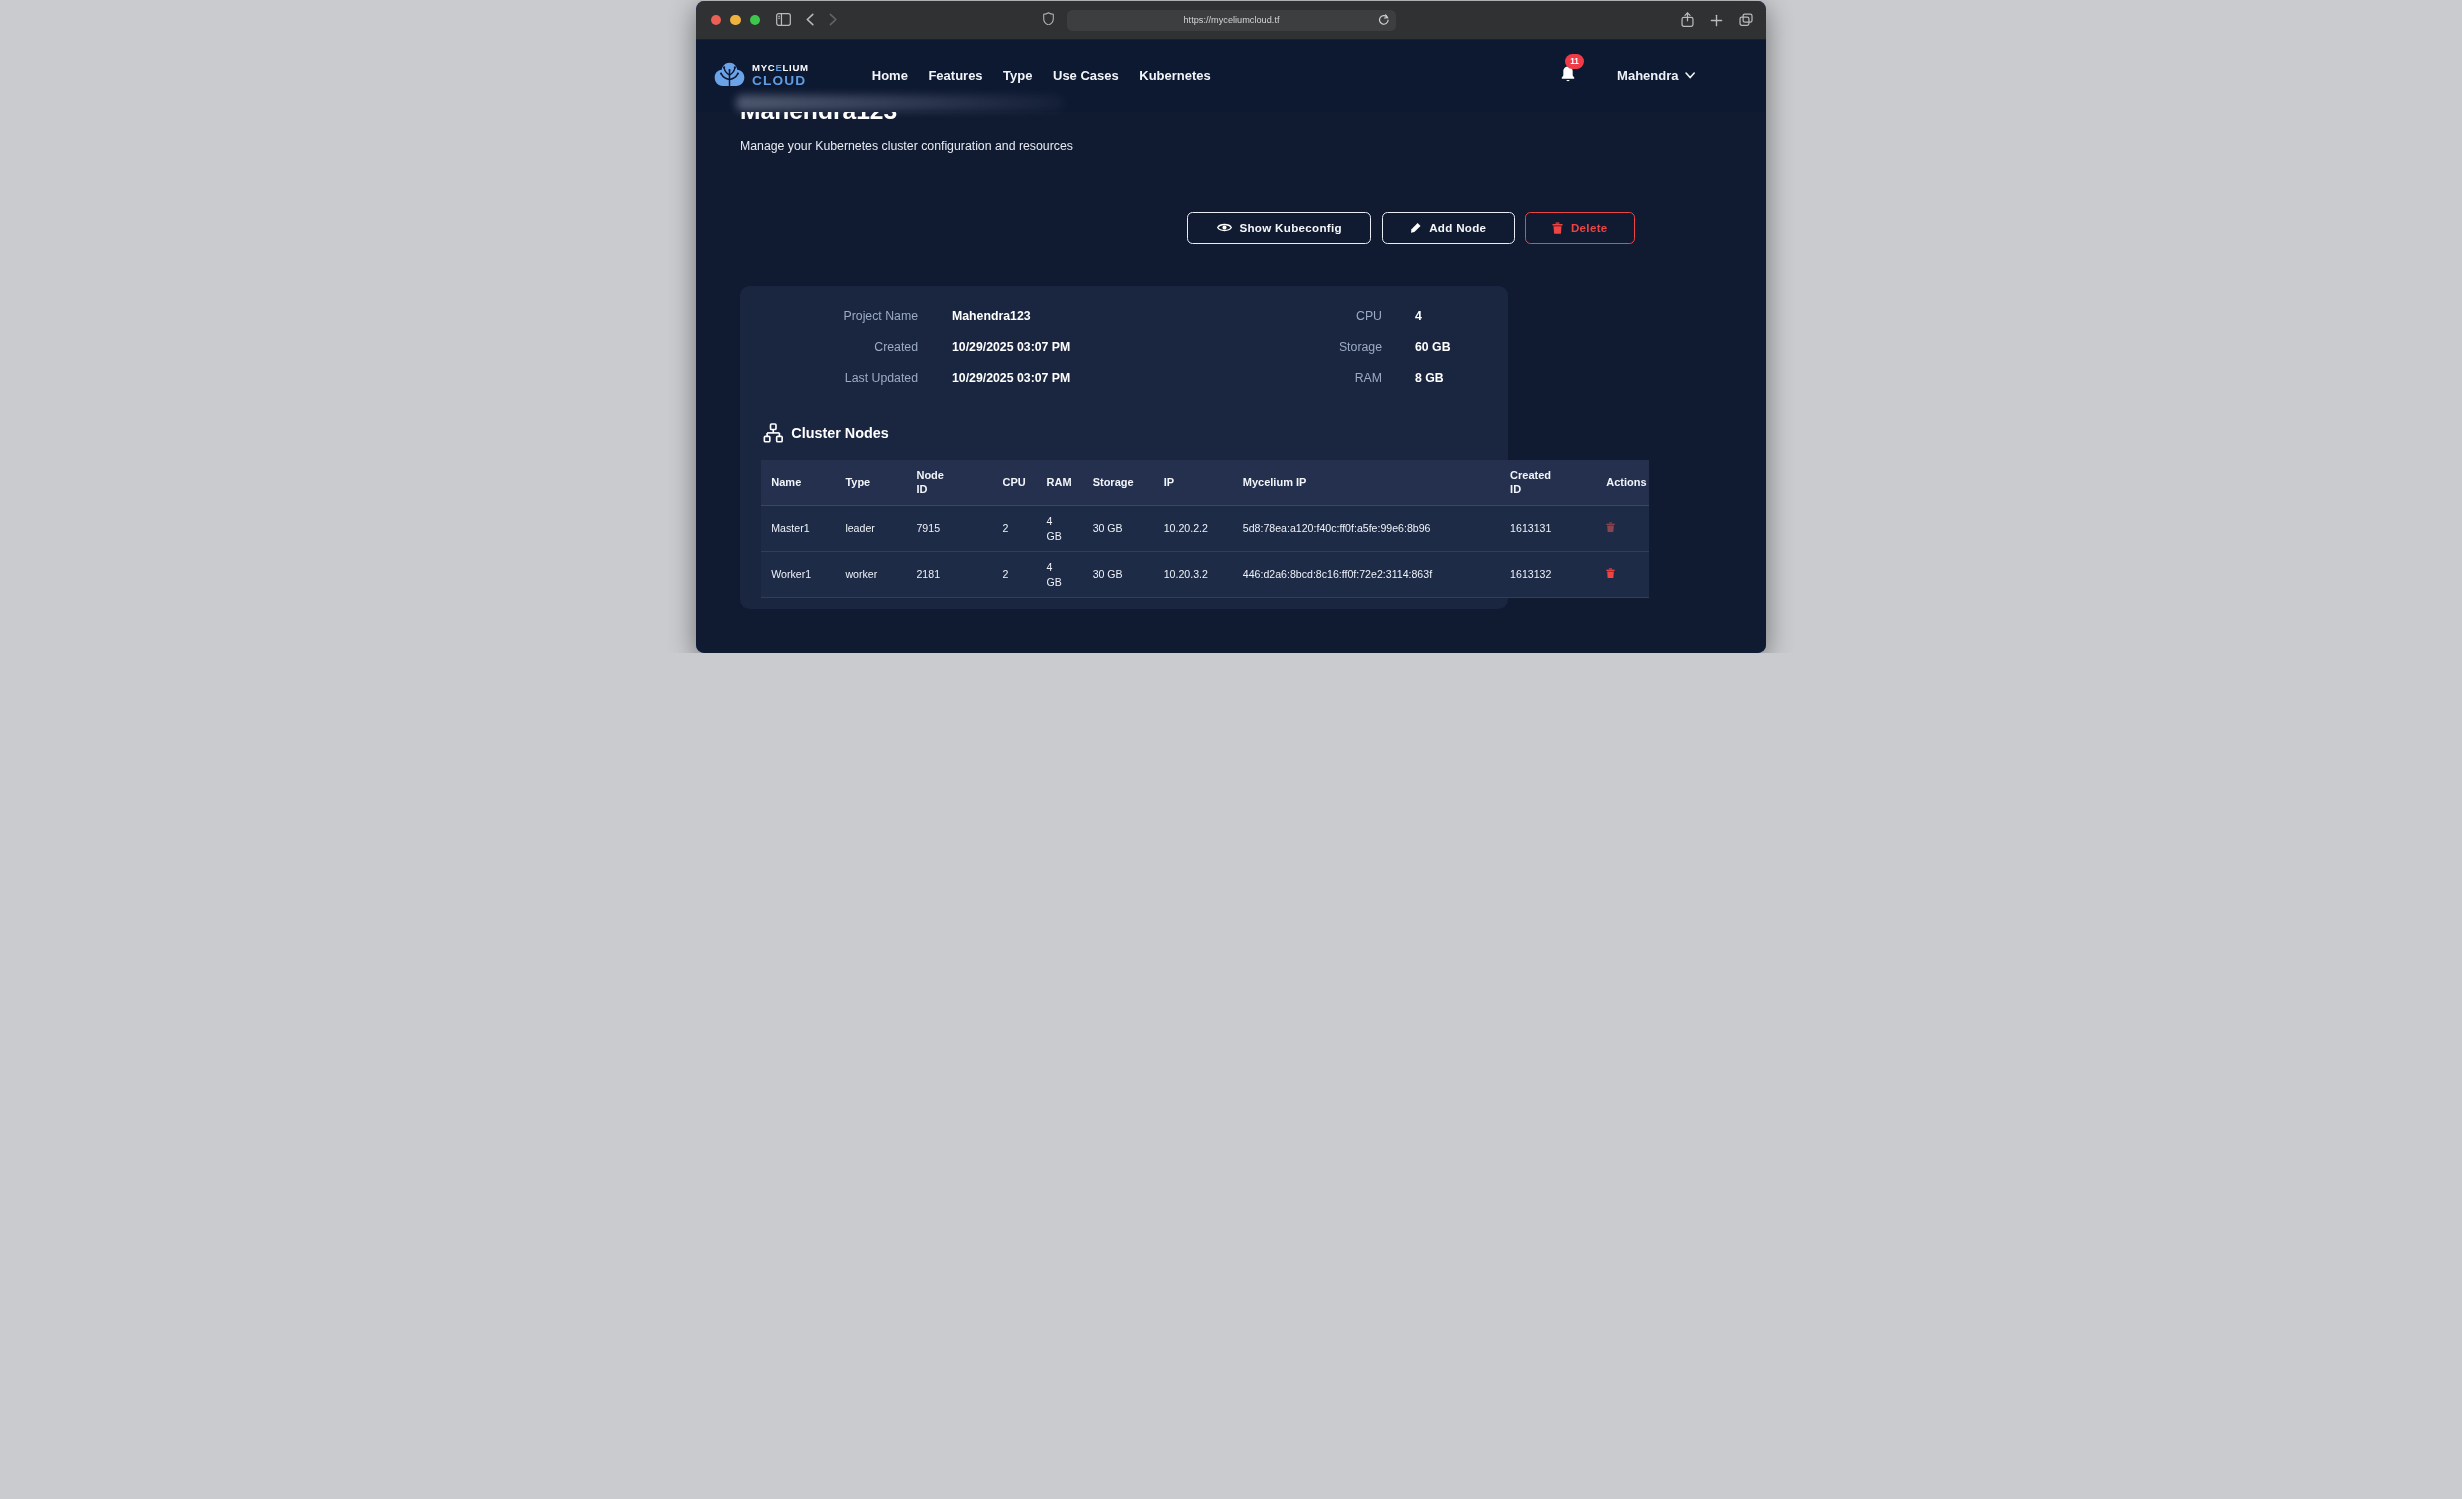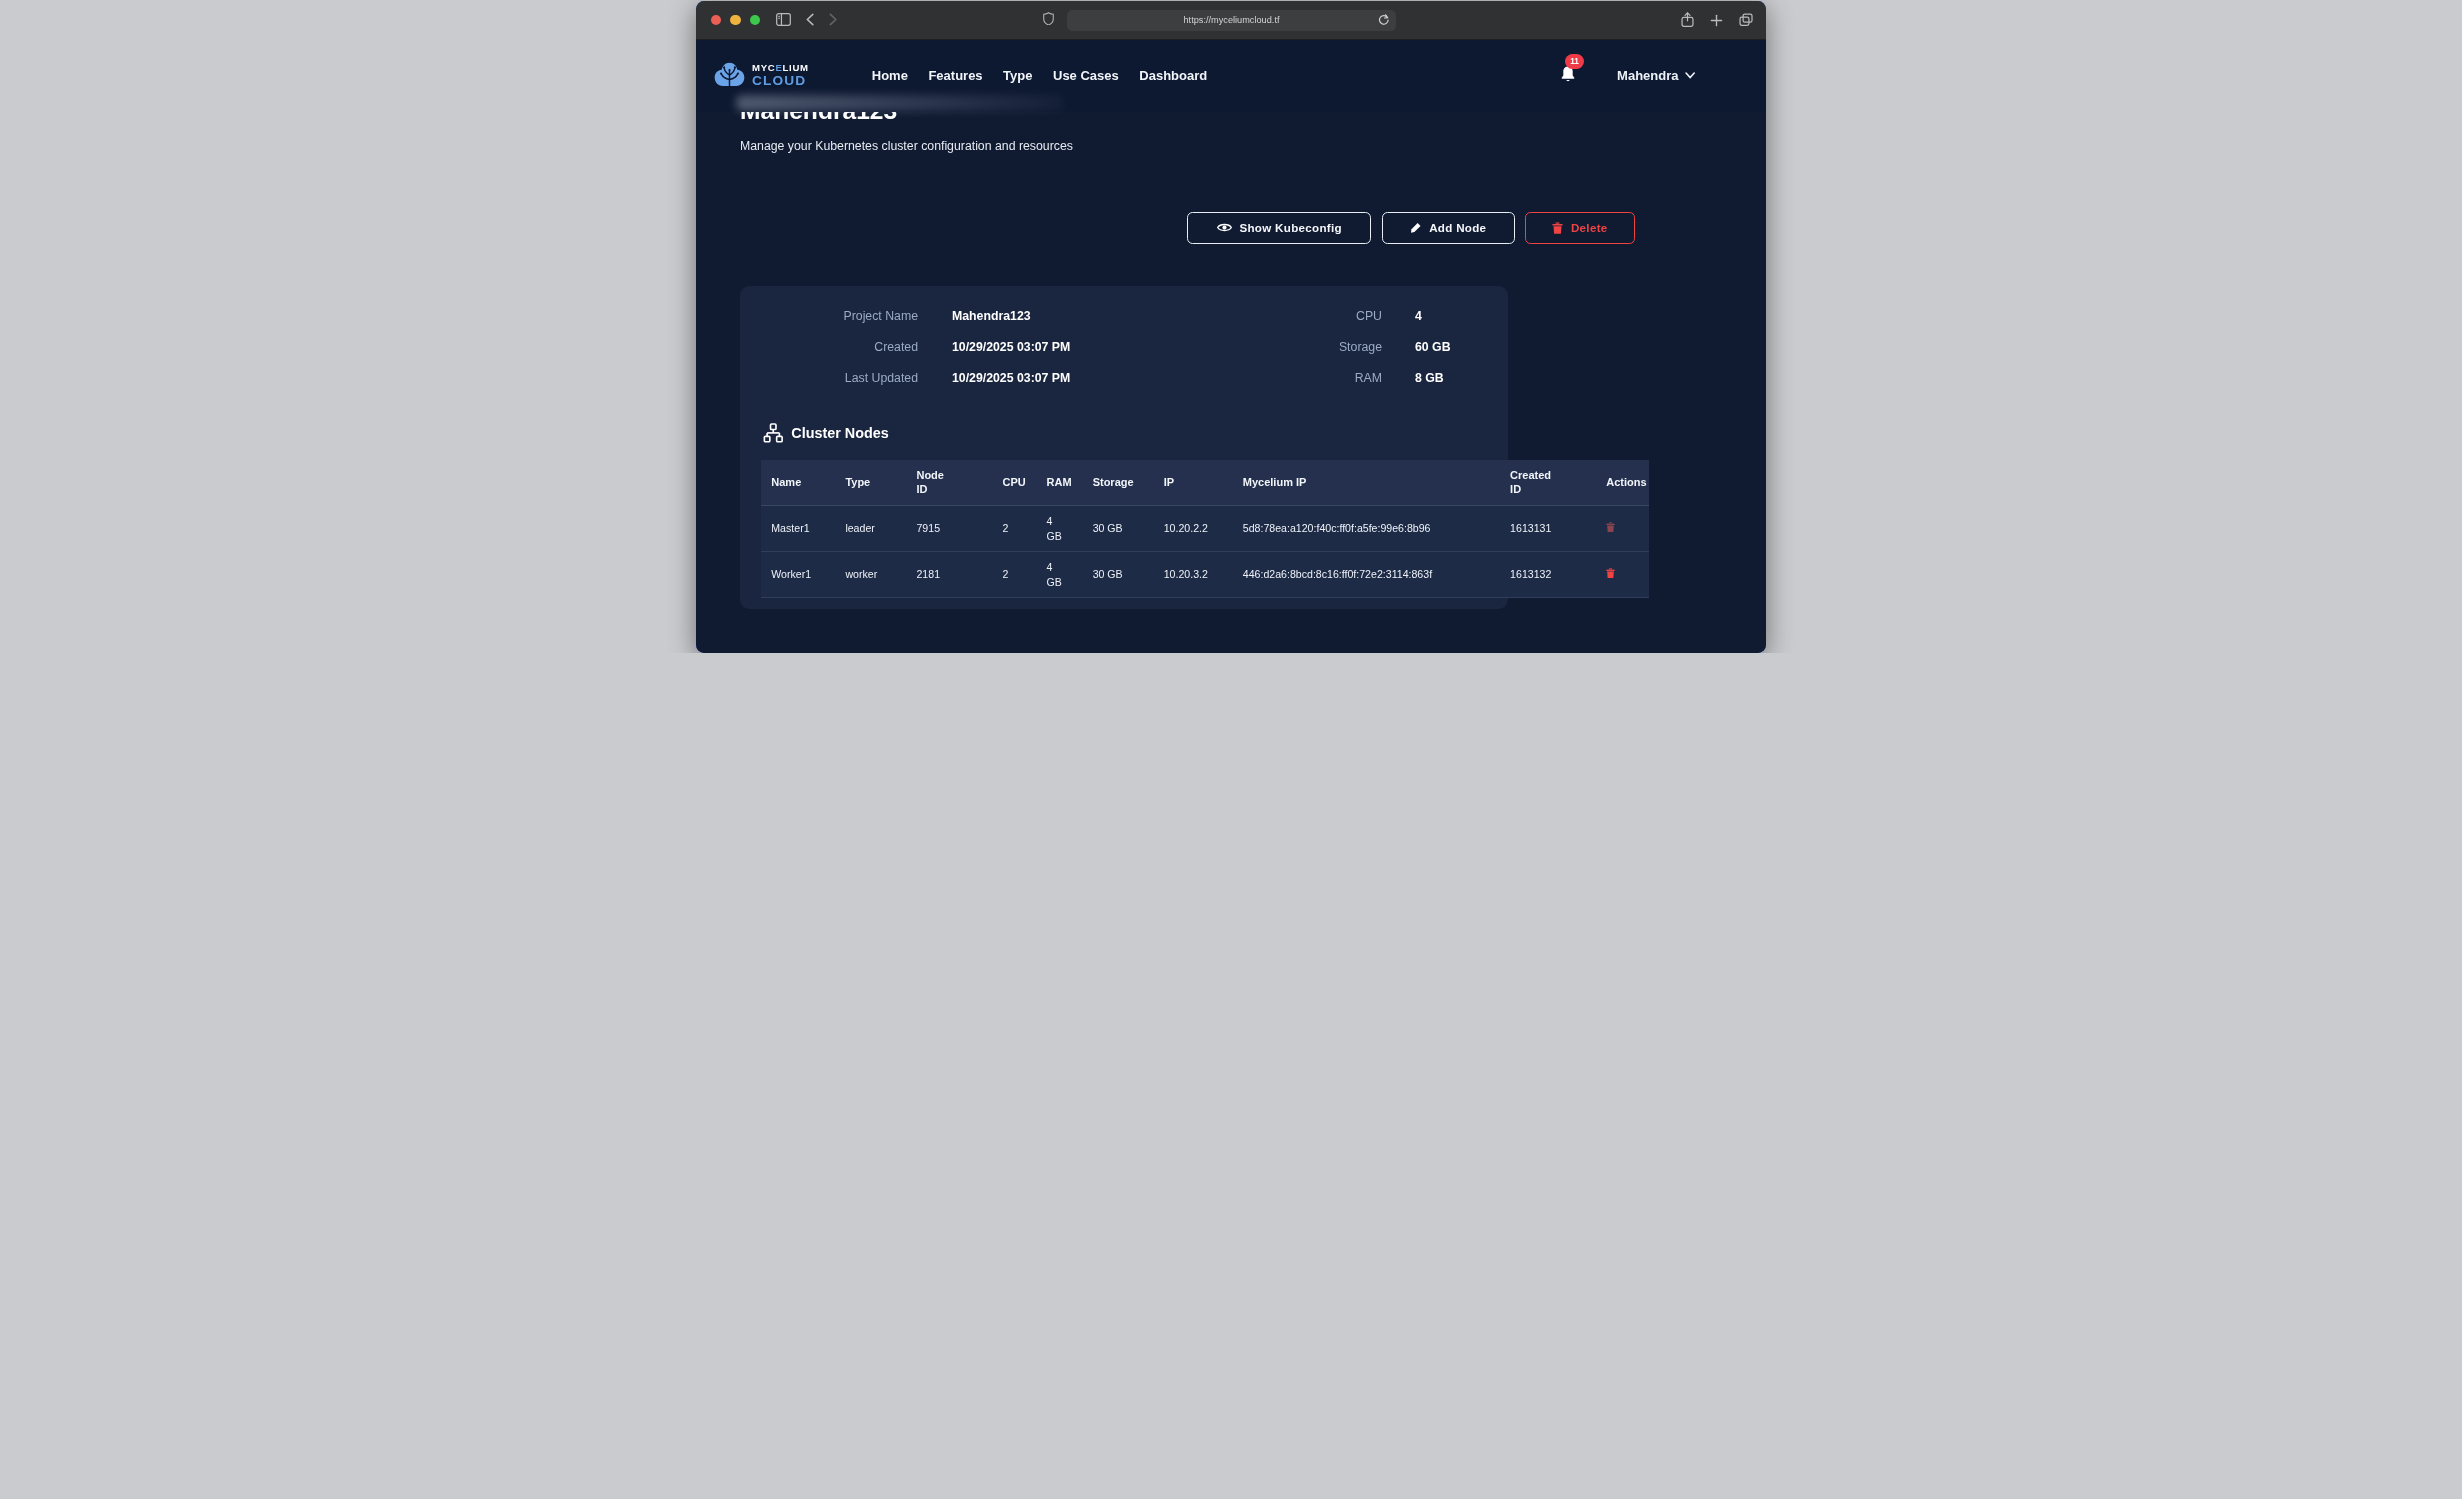--- a/index.html
+++ b/index.html
@@ -172,21 +172,21 @@
           <div class="brand-text">
             <span class="brand-l1"><span>MYC</span><span class="e">E</span><span>LIUM</span></span>
             <span class="brand-l2">CLOUD</span>
           </div>
         </div>
         <nav class="nav-items">
           <span class="nav-item">Home</span>
           <span class="nav-item">Features</span>
           <span class="nav-item">Type</span>
           <span class="nav-item">Use Cases</span>
-          <span class="nav-item">Dashboard</span>
+          <span class="nav-item">Kubernetes</span>
         </nav>
         <div class="nav-right">
           <div class="bell-wrap">
             <svg width="18" height="19" viewBox="0 0 24 26" fill="#ffffff">
               <path d="M12 2 C8 2 5.6 5 5.6 8.6 V14.2 L3.4 17.6 C3.1 18.1 3.4 18.8 4 18.8 H20 C20.6 18.8 20.9 18.1 20.6 17.6 L18.4 14.2 V8.6 C18.4 5 16 2 12 2 Z"></path>
               <path d="M9.6 20.5 a2.5 2.2 0 0 0 4.8 0 Z"></path>
             </svg>
             <span class="badge">11</span>
           </div>
           <div class="user">

